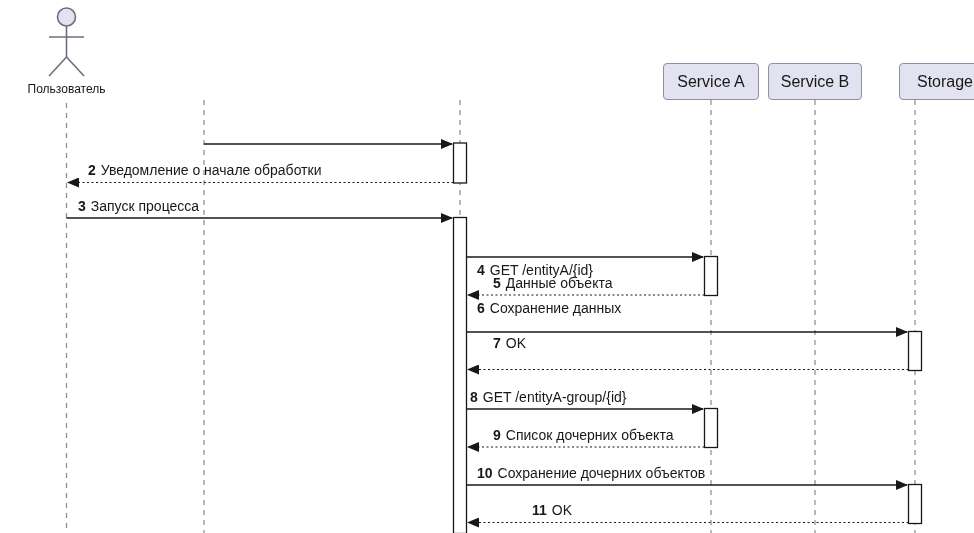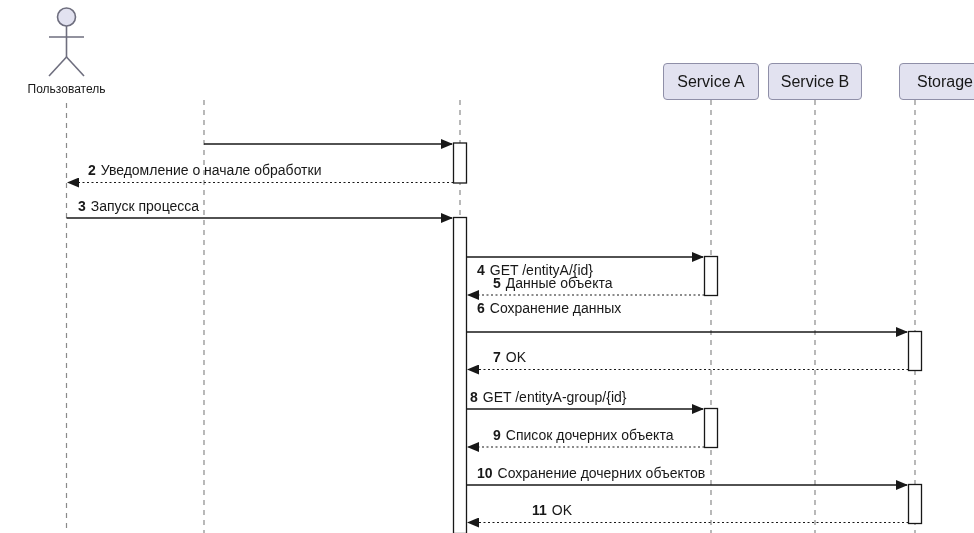--- a/index.html
+++ b/index.html
@@ -74,19 +74,19 @@
 
   <div class="participant" style="left:663px;width:96px;">Service A</div>
   <div class="participant" style="left:768px;width:94px;">Service B</div>
   <div class="participant" style="left:874px;width:92px;margin-left:25px;">Storage</div>
 
   <div class="msg" style="left:88px;top:162px;"><span class="num">2</span><span>Уведомление о начале обработки</span></div>
   <div class="msg" style="left:78px;top:198px;"><span class="num">3</span><span>Запуск процесса</span></div>
   <div class="msg" style="left:477px;top:237px;margin-top:25px;"><span class="num">4</span><span>GET /entityA/{id}</span></div>
   <div class="msg" style="left:493px;top:275px;"><span class="num">5</span><span>Данные объекта</span></div>
   <div class="msg" style="left:477px;top:300px;"><span class="num">6</span><span>Сохранение данных</span></div>
-  <div class="msg" style="left:493px;top:349px;"><span class="num">7</span><span>OK</span></div>
+  <div class="msg" style="left:493px;top:335px;"><span class="num">7</span><span>OK</span></div>
   <div class="msg" style="left:470px;top:389px;"><span class="num">8</span><span>GET /entityA-group/{id}</span></div>
   <div class="msg" style="left:493px;top:427px;"><span class="num">9</span><span>Список дочерних объекта</span></div>
   <div class="msg" style="left:477px;top:465px;"><span class="num">10</span><span>Сохранение дочерних объектов</span></div>
   <div class="msg" style="left:492px;top:502px;margin-left:40px;"><span class="num">11</span><span>OK</span></div>
 
 </div>
 
 </body></html>

